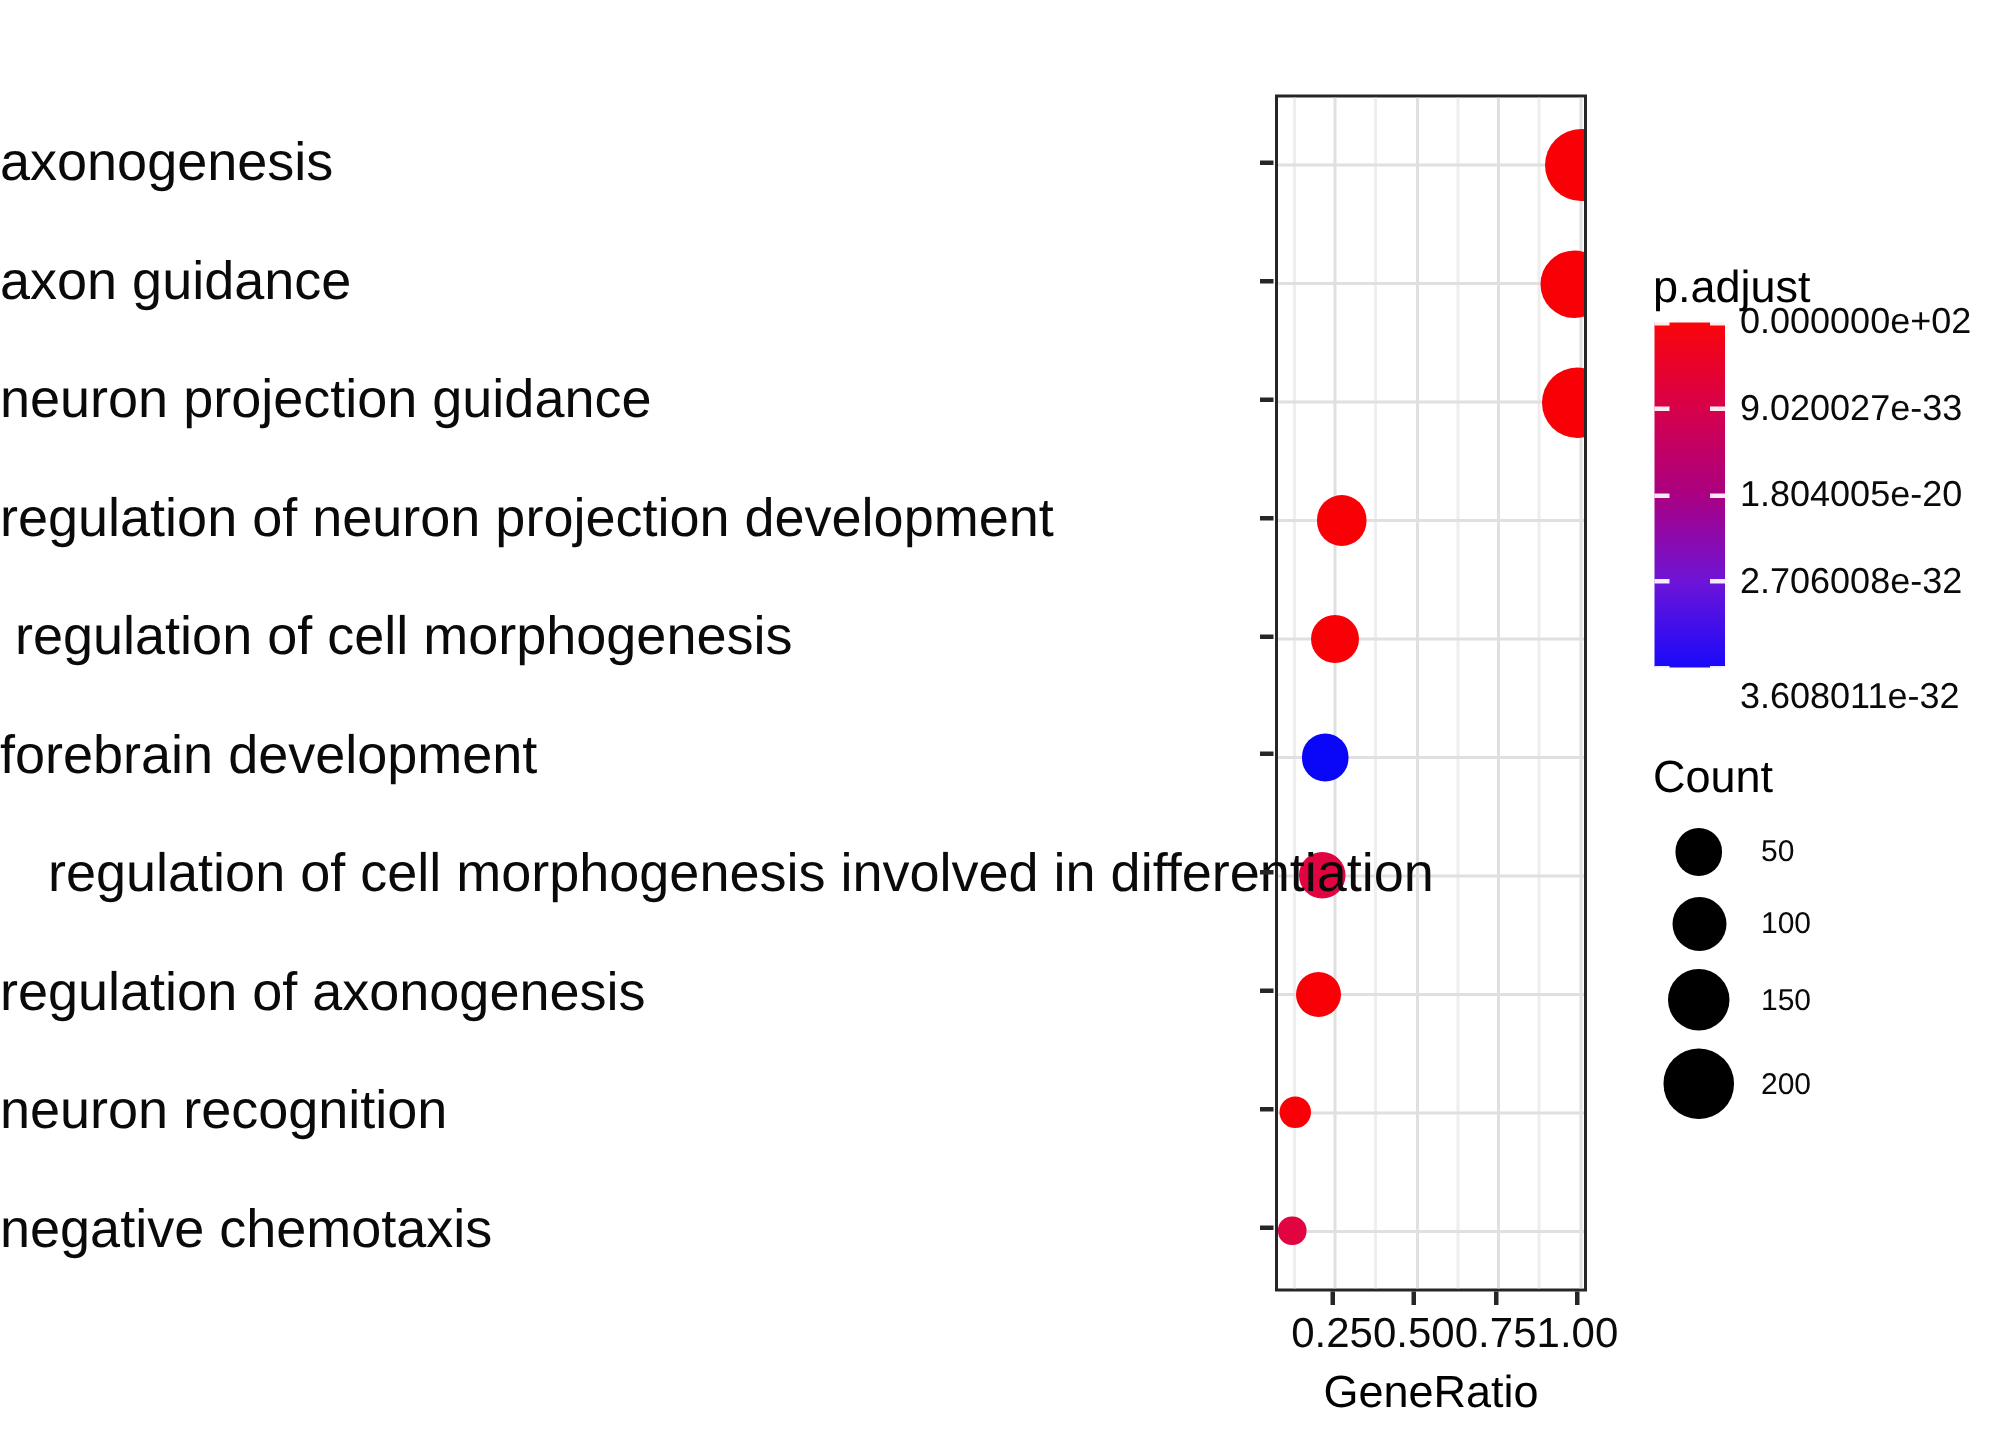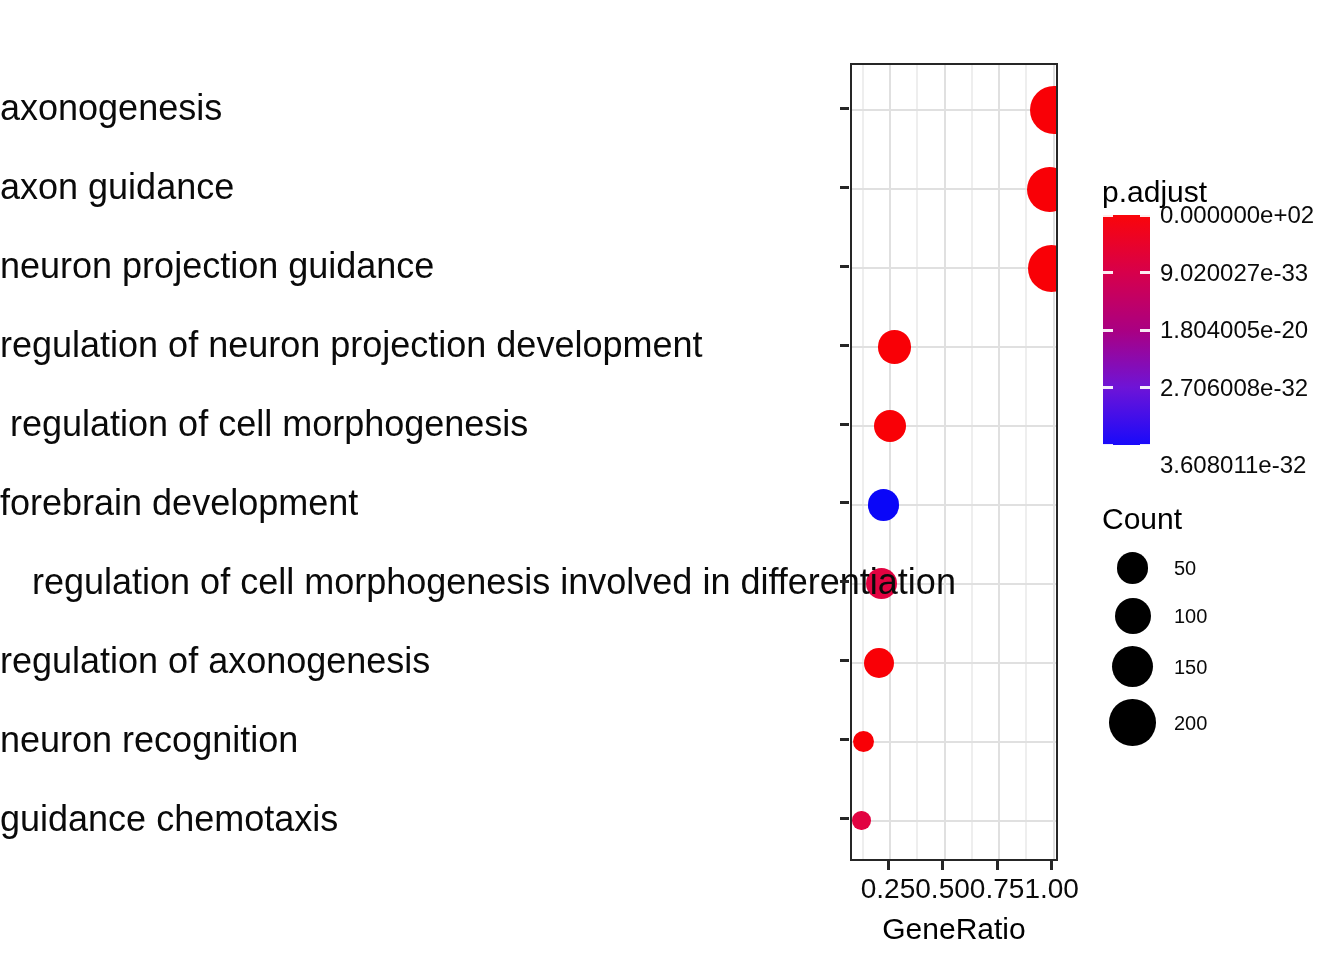--- a/index.html
+++ b/index.html
@@ -72,21 +72,21 @@
       <div class="y-label" style="left: 10px; width: 836px; top: 408.05px;">regulation of cell morphogenesis</div>
       <div class="tick-y" style="left: 840px; top: 422.55px;"></div>
       <div class="y-label" style="left: 0px; width: 836px; top: 486.95px;">forebrain development</div>
       <div class="tick-y" style="left: 840px; top: 501.45px;"></div>
       <div class="y-label" style="left: 0px; width: 836px; top: 565.85px; margin-left: 32px;">regulation of cell morphogenesis involved in differentiation</div>
       <div class="tick-y" style="left: 840px; top: 580.35px;"></div>
       <div class="y-label" style="left: 0px; width: 836px; top: 644.75px;">regulation of axonogenesis</div>
       <div class="tick-y" style="left: 840px; top: 659.25px;"></div>
       <div class="y-label" style="left: 0px; width: 836px; top: 723.65px;">neuron recognition</div>
       <div class="tick-y" style="left: 840px; top: 738.15px;"></div>
-      <div class="y-label" style="left: 0px; width: 836px; top: 802.55px;">guidance chemotaxis</div>
+      <div class="y-label" style="left: 0px; width: 836px; top: 802.55px;">negative chemotaxis</div>
       <div class="tick-y" style="left: 840px; top: 817.05px;"></div>
     </div>
   <div id="x-axis">
       <div class="tick-x" style="left: 886.505px; top: 861px;"></div>
       <div class="x-tick-label" style="left: 888.005px; top: 874px;">0.25</div>
       <div class="tick-x" style="left: 941.046px; top: 861px;"></div>
       <div class="x-tick-label" style="left: 942.546px; top: 874px;">0.50</div>
       <div class="tick-x" style="left: 995.588px; top: 861px;"></div>
       <div class="x-tick-label" style="left: 997.088px; top: 874px;">0.75</div>
       <div class="tick-x" style="left: 1050.13px; top: 861px;"></div>

